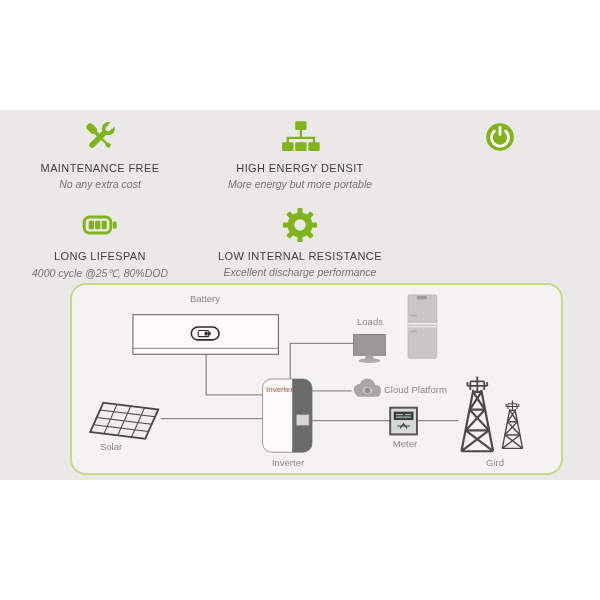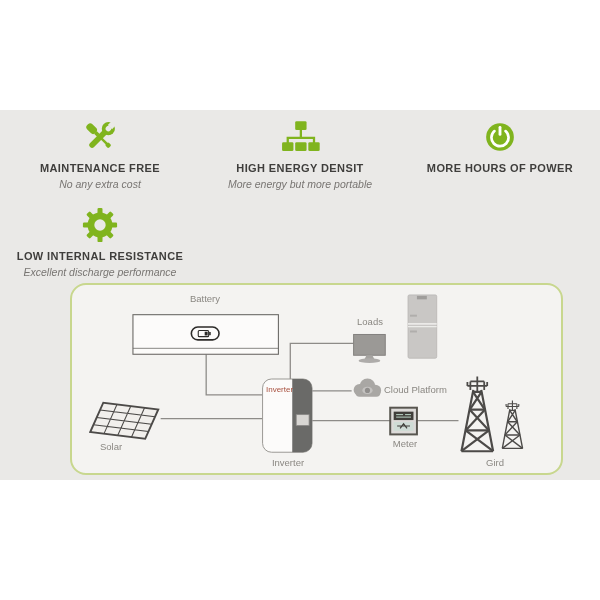--- a/index.html
+++ b/index.html
@@ -8,21 +8,21 @@
 
   .gray-band { position:absolute; left:0; top:110px; width:600px; height:370px; background:#eae9e7; }
 
   .features-grid {
     position:absolute; left:0; top:0; width:600px;
     display:grid; grid-template-columns:1fr 1fr 1fr; grid-template-rows:88px 86px;
     padding-top:6px;
   }
   .feature { display:flex; flex-direction:column; align-items:center; justify-content:flex-start; text-align:center; }
   .feature .icon { height:42px; display:flex; align-items:center; justify-content:center; margin-bottom:4px; }
-  .feature .title { font-size:11px; font-weight:bold; color:#3f3e3c; letter-spacing:.4px;text-align:center; }
+  .feature .title { font-size:11px; font-weight:normal; color:#3f3e3c; letter-spacing:.4px;text-align:center; }
   .feature .desc { font-size:10.5px; color:#787572; margin-top:4px;font-style:italic; }
 
   .diagram {
     position:absolute; left:47px; top:173px; width:493px; height:192px;
     background:#f4f3f1; border:2px solid #c8d78e; border-radius:16px;margin-left:23px;
   }
   .diagram svg.scene { position:absolute; left:0; top:0; }
   .dlabel { position:absolute; font-size:9.5px; color:#8a8782; text-align:center; white-space:nowrap; }
   .dlabel.red { color:#a8503e; font-size:8px; text-align:left; }
 
@@ -84,23 +84,37 @@
       </div>
 
       <div class="feature">
         <div class="icon">
           <svg width="38" height="38" viewBox="0 0 48 48">
             <circle cx="24" cy="24" r="17.5" fill="#80b41e"></circle>
             <path d="M17 16.5 A10.8 10.8 0 1 0 31 16.5" fill="none" stroke="#ffffff" stroke-width="3.4" stroke-linecap="round"></path>
             <rect x="22.2" y="10" width="3.6" height="12.5" rx="1.8" fill="#ffffff"></rect>
           </svg>
         </div>
-        <div class="title">MORE HOURS OF POWER</div>
-      </div>
-
+      </div>
+
+      <div class="feature">
+        <div class="icon">
+          <svg width="46" height="40" viewBox="0 0 52 48">
+            <rect x="7" y="14.5" width="32" height="19" rx="6.5" fill="none" stroke="#80b41e" stroke-width="3.6"></rect>
+            <g fill="#80b41e">
+              <rect x="12.5" y="19" width="6.2" height="10" rx="1"></rect>
+              <rect x="20.2" y="19" width="6.2" height="10" rx="1"></rect>
+              <rect x="27.9" y="19" width="6.2" height="10" rx="1"></rect>
+              <rect x="41.5" y="19.5" width="4.6" height="9" rx="2.2"></rect>
+            </g>
+          </svg>
+        </div>
+        <div class="title">LONG LIFESPAN</div>
+        <div class="desc">4000 cycle @25℃, 80%DOD</div>
+      </div>
 
       <div class="feature">
         <div class="icon">
           <svg width="40" height="40" viewBox="0 0 48 48">
             <g fill="#80b41e">
               <rect x="21" y="3.5" width="6" height="7" rx="1.4"></rect>
               <rect x="21" y="3.5" width="6" height="7" rx="1.4" transform="rotate(45 24 24)"></rect>
               <rect x="21" y="3.5" width="6" height="7" rx="1.4" transform="rotate(90 24 24)"></rect>
               <rect x="21" y="3.5" width="6" height="7" rx="1.4" transform="rotate(135 24 24)"></rect>
               <rect x="21" y="3.5" width="6" height="7" rx="1.4" transform="rotate(180 24 24)"></rect>

